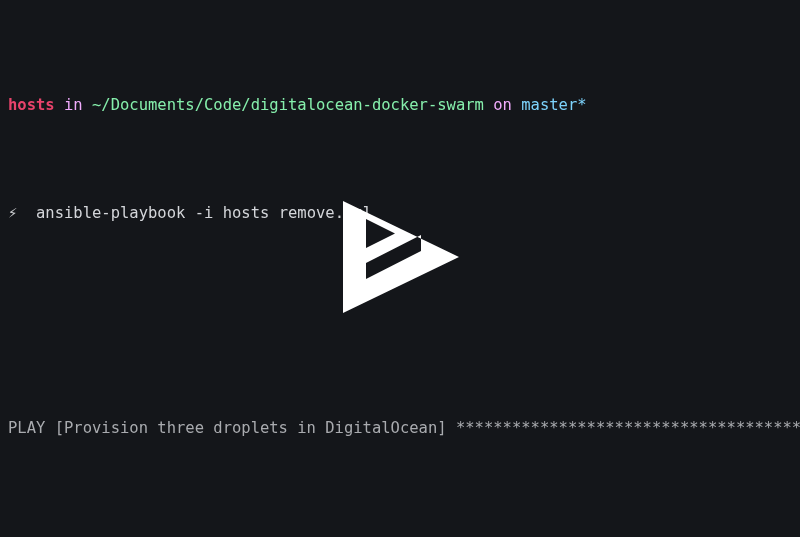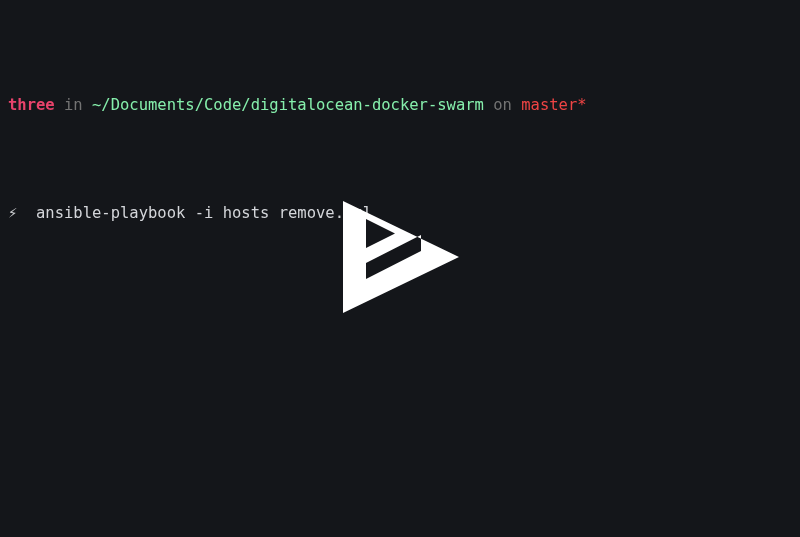--- a/index.html
+++ b/index.html
@@ -31,23 +31,23 @@
   }
   .line {
     height: 21.5px;
     white-space: pre;
     overflow: hidden;
   }
   .line.blank { height: 21.5px; }
 
   .c-default { color: #d4d6da; }
   .c-pink    { color: #e8436b; font-weight: bold; }
-  .c-gray    { color: #737373; }
+  .c-gray    { color: #f0abfc; }
   .c-yellow  { color: #86efac; }
-  .c-purple  { color: #ef4444; }
+  .c-purple  { color: #7dd3fc; }
   .c-stars   { color: #a9abaf; }
   .c-prompt  { color: #c8cacd; }
 
   
   #play-overlay {
     position: absolute;
     left: 343px;
     top: 201px;
     width: 116px;
     height: 112px;
@@ -56,29 +56,30 @@
   #play-overlay svg { display: block; width: 116px; height: 112px; }
 </style>
 </head>
 <body>
 
 <div id="screen">
 
   <div id="terminal">
 
     
-    <div class="line"><span class="c-pink">three</span><span class="c-gray"> in </span><span class="c-yellow">~/Documents/Code/digitalocean-docker-swarm</span><span class="c-gray"> on </span><span class="c-purple">master*</span></div>
+    <div class="line"><span class="c-pink">hosts</span><span class="c-gray"> in </span><span class="c-yellow">~/Documents/Code/digitalocean-docker-swarm</span><span class="c-gray"> on </span><span class="c-purple">master*</span></div>
 
     
     <div class="line"><span class="c-prompt">⚡</span><span class="c-default">  </span><span class="c-default">ansible-playbook -i hosts remove.yml</span></div>
 
     
     <div class="line blank"></div>
 
     
+    <div class="line c-stars">PLAY [Provision three droplets in DigitalOcean] *************************************</div>
 
     
     <div class="line blank"></div>
 
     
     
 
     
     
 

